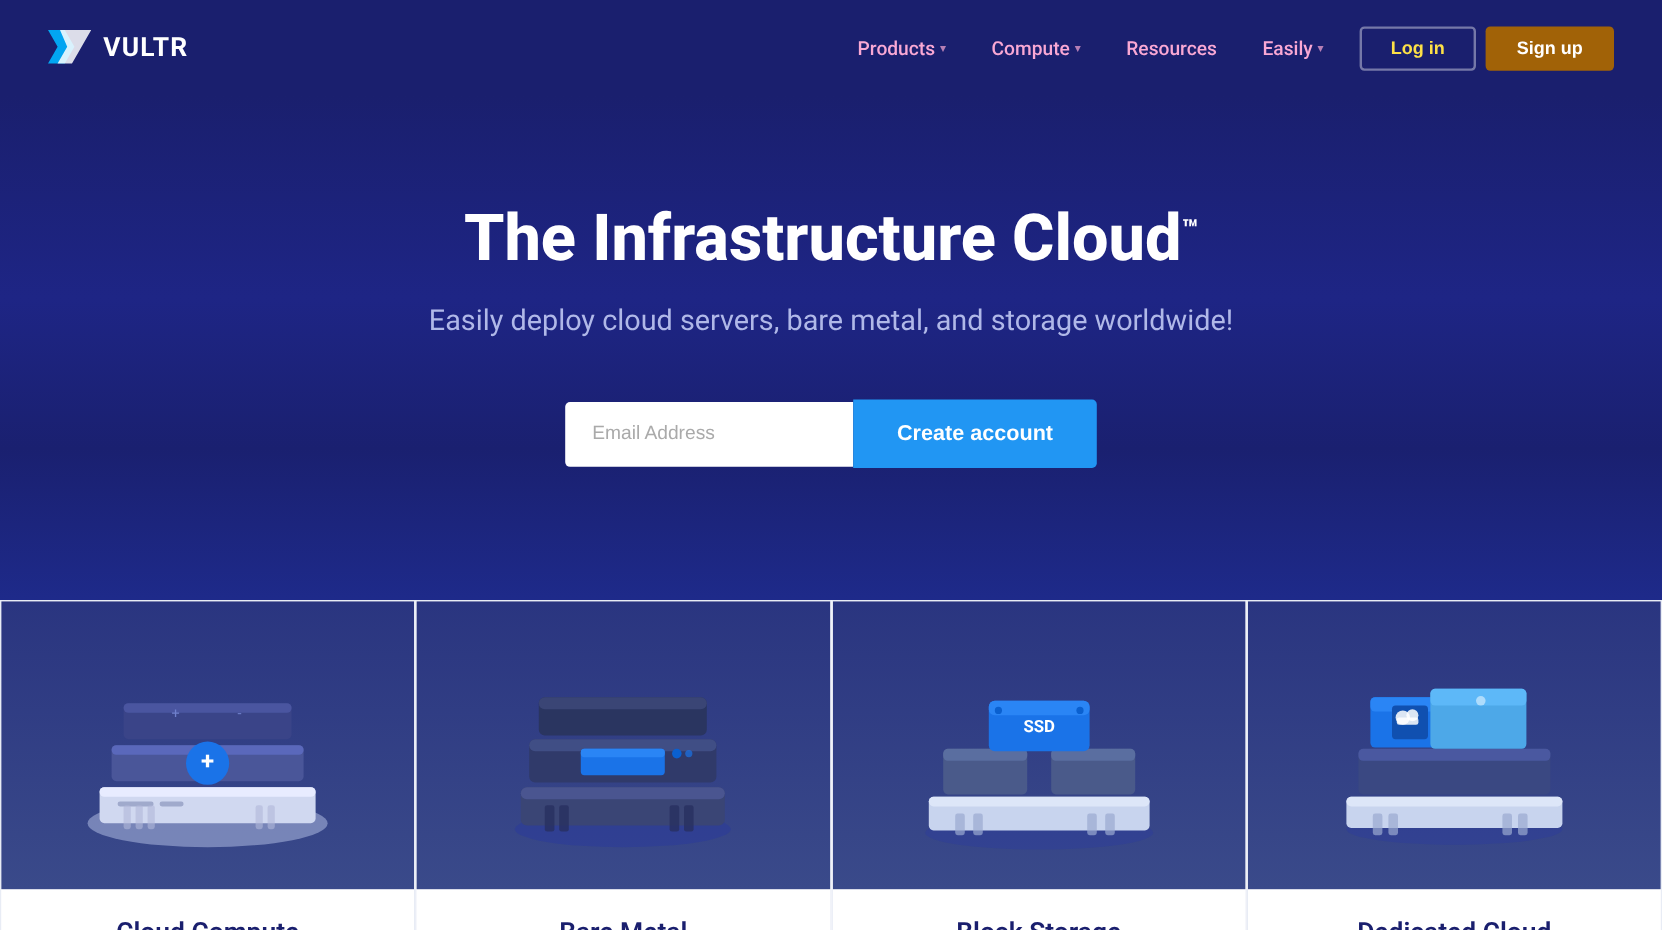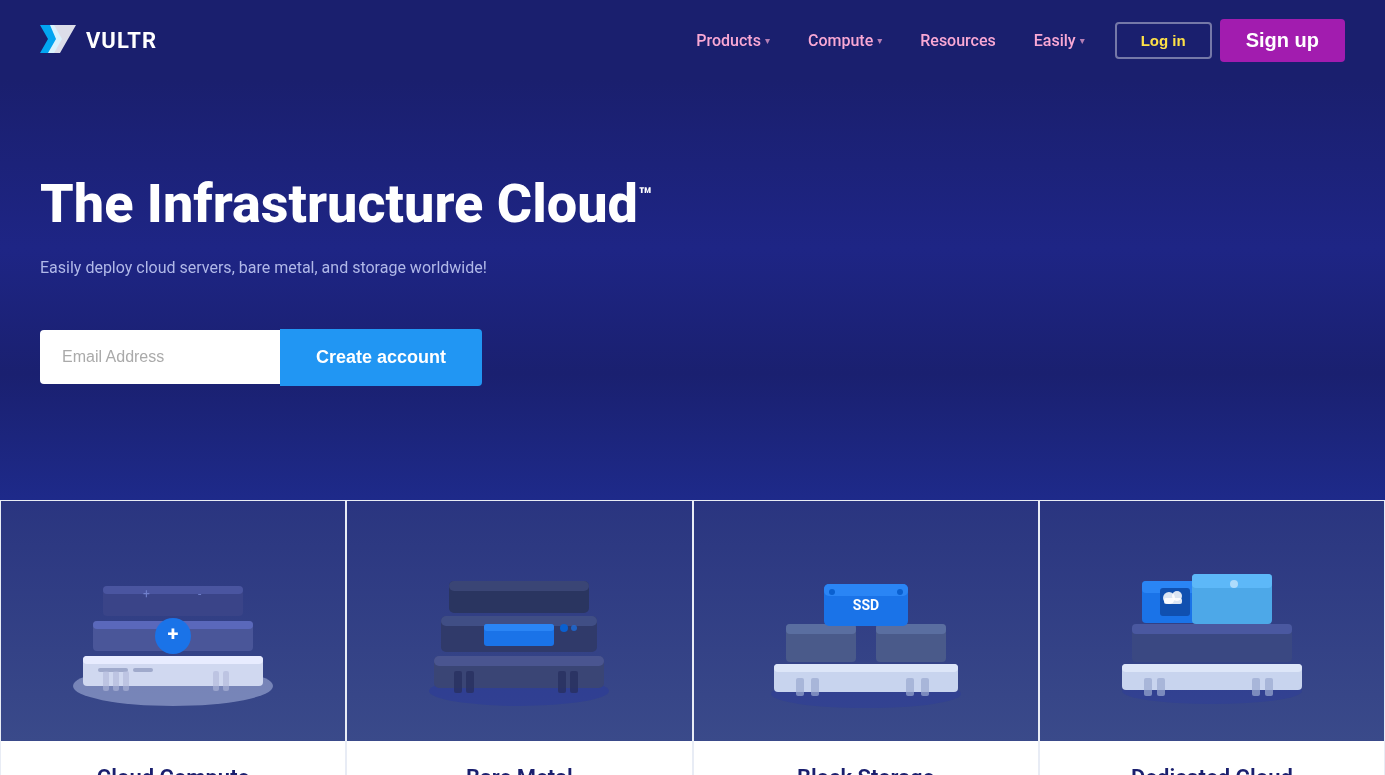--- a/index.html
+++ b/index.html
@@ -75,38 +75,38 @@
       color: #fde047;
       padding: 8px 24px;
       border-radius: 4px;
       font-size: 15px;
       font-weight: 600;
       cursor: pointer;
       margin-left: 16px;
     }
 
     .btn-signup {
-      background: #a21caf;
+      background: #a16207;
       border: none;
       color: white;
       padding: 10px 26px;
       border-radius: 4px;
-      font-size: 20px;
+      font-size: 15px;
       font-weight: 700;
       cursor: pointer;
       margin-left: 8px;
     }
 
     
     .hero {
       background: linear-gradient(180deg, #1a1f6e 0%, #1e2585 40%, #1a2070 70%, #1e2a8a 100%);
       min-height: 420px;
       display: flex;
       flex-direction: column;
-      align-items: flex-start;
+      align-items: center;
       justify-content: center;
       padding: 60px 40px 80px;
       text-align: center;
       position: relative;
     }
 
     .hero-title {
       color: white;
       font-size: 54px;
       font-weight: 800;
@@ -114,21 +114,21 @@
       line-height: 1.1;
     }
 
     .hero-title sup {
       font-size: 22px;
       vertical-align: super;
     }
 
     .hero-subtitle {
       color: #b0b8e8;
-      font-size: 16px;
+      font-size: 24px;
       font-weight: 400;
       margin-bottom: 52px;
     }
 
     .signup-form {
       display: flex;
       gap: 0;
       align-items: center;
     }
 

